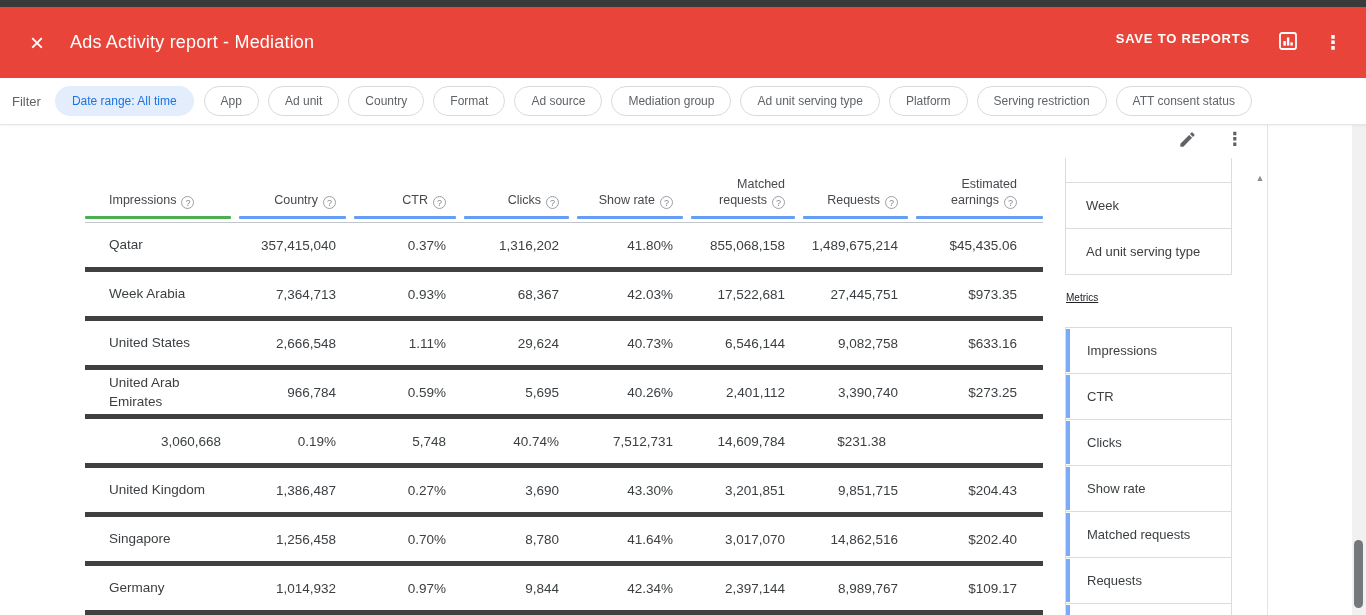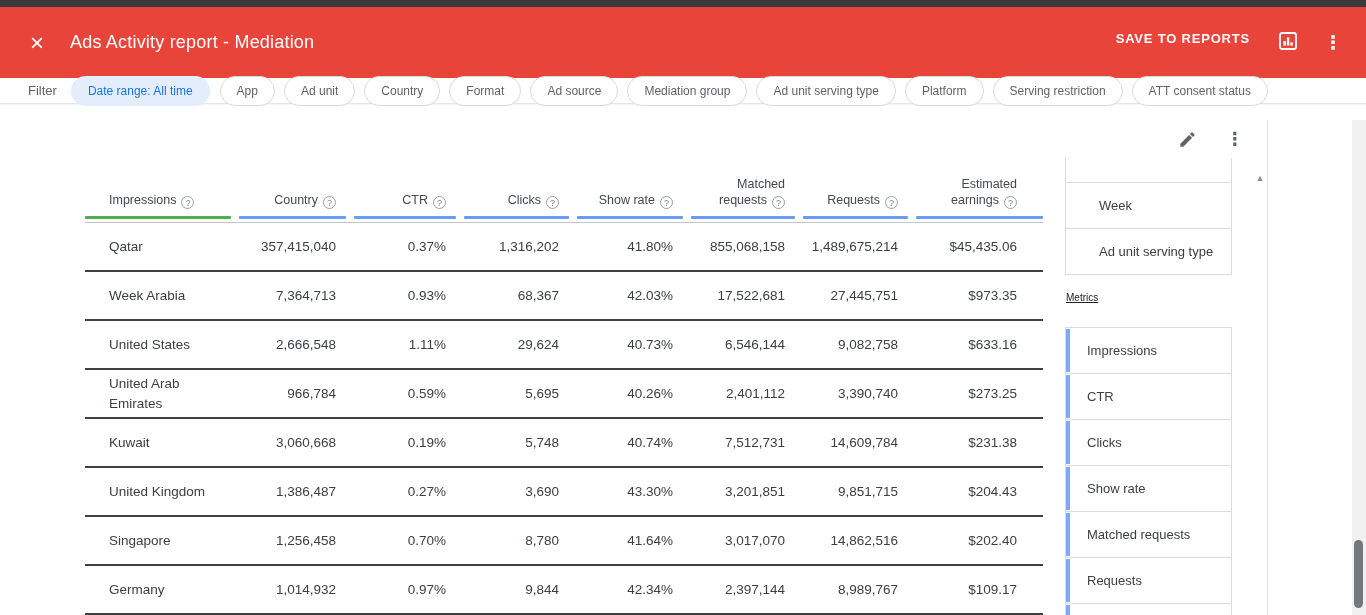--- a/index.html
+++ b/index.html
@@ -20,22 +20,22 @@
     width:22px; margin-right:22px; cursor:pointer; padding:0; font-family:inherit; }
   .app-title { color:#fff; font-size:18px; font-weight:500; letter-spacing:.2px; }
   .app-bar-right { margin-left:auto; display:flex; align-items:flex-start; gap:28px; padding-right:26px; }
   .save-btn { background:none; border:none; color:#fff; font-size:13px; font-weight:700;
     letter-spacing:.8px; cursor:pointer; font-family:inherit; white-space:nowrap; }
   .icon-plain { background:none; border:none; padding:0; cursor:pointer; display:flex;
     align-items:center; justify-content:center; }
   .kebab-white { color:#fff; font-size:19px; font-weight:700; width:14px; font-family:inherit; }
 
   
-  .filter-bar { position:absolute; top:78px; left:0; right:0; height:26px; background:#fff;
-    display:flex; align-items:center; padding-left:28px;
+  .filter-bar { position:absolute; top:78px; left:0; right:0; height:47px; background:#fff;
+    display:flex; align-items:center; padding-left:12px;
     border-bottom:1px solid #e4e6e8; box-shadow:0 1px 2px rgba(0,0,0,.05); z-index:2; }
   .filter-label { font-size:13px; color:#5f6368; margin-right:14px; }
   .chip { height:30px; padding:0 16px; border-radius:15px; border:1px solid #d7dade;
     background:#fff; color:#5f6368; font-size:12px; display:inline-flex; align-items:center;
     white-space:nowrap; cursor:pointer; font-family:inherit; }
   .chip-active { background:var(--chip-active-bg,#e3edfc); color:var(--chip-active-text,#1a73e8);
     border:none; font-weight:500; padding:0 17px; }
   .chip-list { display:flex; gap:9px; margin-left:10px; }
 
   
@@ -50,33 +50,33 @@
   .th { display:flex; flex-direction:column; justify-content:flex-end; cursor:pointer; }
   .th-label { text-align:right; padding:0 14px 0 4px; font-size:12.5px; color:#45494d; line-height:1.3; }
   .th:first-child .th-label { text-align:left; padding-left:24px; }
   .th:last-child .th-label { padding-right:26px; }
   .help { display:inline-block; width:13px; height:13px; border:1px solid #9aa0a6; border-radius:50%;
     font-size:9px; line-height:12px; text-align:center; color:#80868b; margin-left:5px;
     vertical-align:-2px; cursor:pointer; }
   .underline { height:3px; background:var(--col-blue,#669df6); margin:7px 4px 3px; border-radius:1px; }
   .th:first-child .underline { background:var(--col-green,#4caf50); margin-left:0; }
   .th:last-child .underline { margin-right:0; }
-  .trow { border-bottom:2px solid #404040; height:49px; }
+  .trow { border-bottom:5px solid #404040; height:49px; }
   .td { display:flex; align-items:center; justify-content:flex-end; padding-right:14px;
     font-size:13.5px; color:#3c4043; }
   .td-country { justify-content:flex-start; padding-left:24px; padding-right:4px; line-height:1.45; }
   .trow .td:last-child { padding-right:26px; }
 
   
   .panel { position:absolute; left:1065px; top:120px; bottom:0; width:167px; overflow:hidden; }
   .dim-stub { position:absolute; top:38px; left:0; right:0; height:24px;
     border-left:1px solid #dadce0; border-right:1px solid #dadce0; background:#fff; }
   .dim-list { position:absolute; top:62px; left:0; right:0; }
   .dim-item { height:47px; border:1px solid #dadce0; margin-top:-1px; background:#fff;
-    display:flex; align-items:center; padding-left:33px; font-size:13px; color:#3c4043; cursor:pointer; }
+    display:flex; align-items:center; padding-left:20px; font-size:13px; color:#3c4043; cursor:pointer; }
   .dim-item:first-child { margin-top:0; }
   .metrics-title { position:absolute; top:172px; left:1px; font-size:10px; font-weight:500; color:#202124;text-decoration:underline; }
   .metric-list { position:absolute; top:207px; left:0; right:0; }
   .metric-item { position:relative; height:47px; border:1px solid #dadce0; margin-top:-1px;
     background:#fff; display:flex; align-items:center; padding-left:21px; font-size:13px;
     color:#3c4043; cursor:pointer; }
   .metric-item:first-child { margin-top:0; }
   .metric-accent { position:absolute; left:0; top:1px; bottom:1px; width:4px;
     background:var(--metric-accent,#7baaf7); }
   .metric-stub { position:absolute; top:483px; left:0; right:0; height:14px;
@@ -212,21 +212,20 @@
     <div class="td td-country">United Arab Emirates</div>
     <div class="td">966,784</div>
     <div class="td">0.59%</div>
     <div class="td">5,695</div>
     <div class="td">40.26%</div>
     <div class="td">2,401,112</div>
     <div class="td">3,390,740</div>
     <div class="td">$273.25</div>
   </div>
         <div class="trow tgrid">
-    <div class="td td-country">Kuwait</div>
     <div class="td">3,060,668</div>
     <div class="td">0.19%</div>
     <div class="td">5,748</div>
     <div class="td">40.74%</div>
     <div class="td">7,512,731</div>
     <div class="td">14,609,784</div>
     <div class="td">$231.38</div>
   </div>
         <div class="trow tgrid">
     <div class="td td-country">United Kingdom</div>

